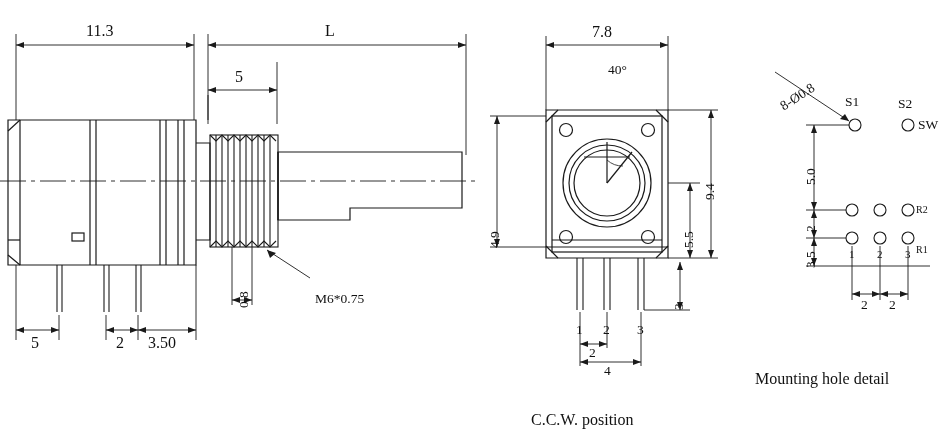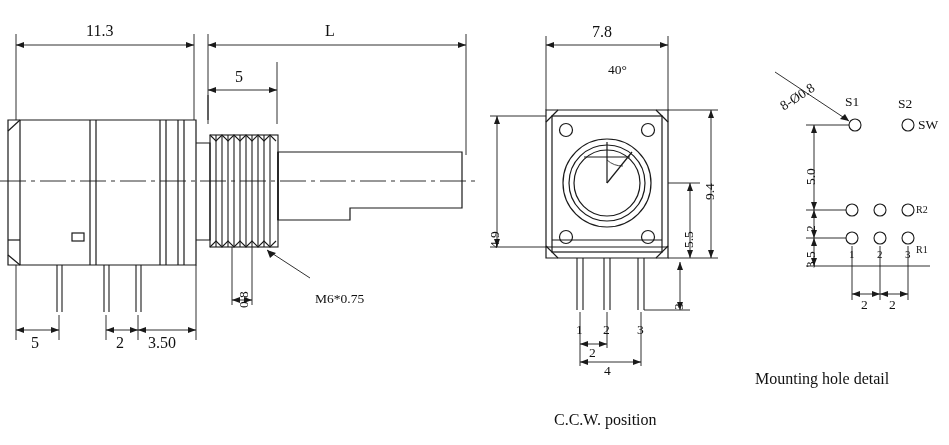--- a/index.html
+++ b/index.html
@@ -263,21 +263,21 @@
 <div class="lbl s13" style="left:608px;top:62px;">40°</div>
 <div class="lbl s13 rot90" style="left:487px;top:248px;">4.9</div>
 <div class="lbl s13 rot90" style="left:702px;top:200px;">9.4</div>
 <div class="lbl s13 rot90" style="left:681px;top:248px;">5.5</div>
 <div class="lbl s13 rot90" style="left:671px;top:310px;">3</div>
 <div class="lbl s13" style="left:576px;top:322px;">1</div>
 <div class="lbl s13" style="left:603px;top:322px;">2</div>
 <div class="lbl s13" style="left:637px;top:322px;">3</div>
 <div class="lbl s13" style="left:589px;top:345px;">2</div>
 <div class="lbl s13" style="left:604px;top:363px;">4</div>
-<div class="lbl s15" style="left:554px;top:411px;">C.C.W. position</div>
+<div class="lbl s15" style="left:531px;top:411px;">C.C.W. position</div>
 
 <div class="lbl s13" style="left:786px;top:98px;transform:rotate(-33deg);transform-origin:left bottom;">8-Ø0.8</div>
 <div class="lbl s13" style="left:845px;top:94px;">S1</div>
 <div class="lbl s13" style="left:898px;top:96px;">S2</div>
 <div class="lbl s13" style="left:918px;top:117px;">SW</div>
 <div class="lbl s13 rot90" style="left:803px;top:185px;">5.0</div>
 <div class="lbl s13 rot90" style="left:803px;top:232px;">2</div>
 <div class="lbl s13 rot90" style="left:803px;top:268px;">3.5</div>
 <div class="lbl s10" style="left:916px;top:204px;">R2</div>
 <div class="lbl s10" style="left:916px;top:232px;margin-top:12px;">R1</div>

